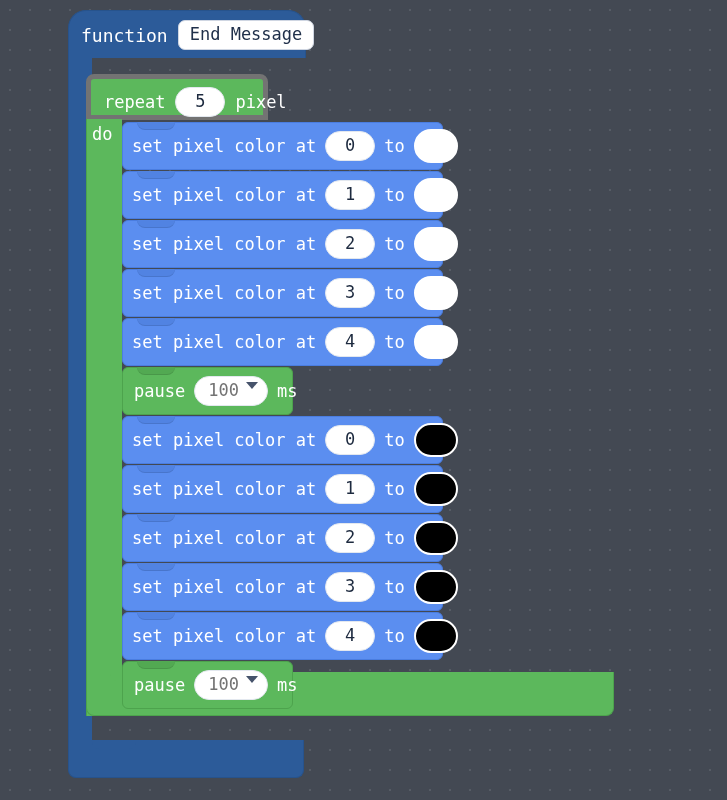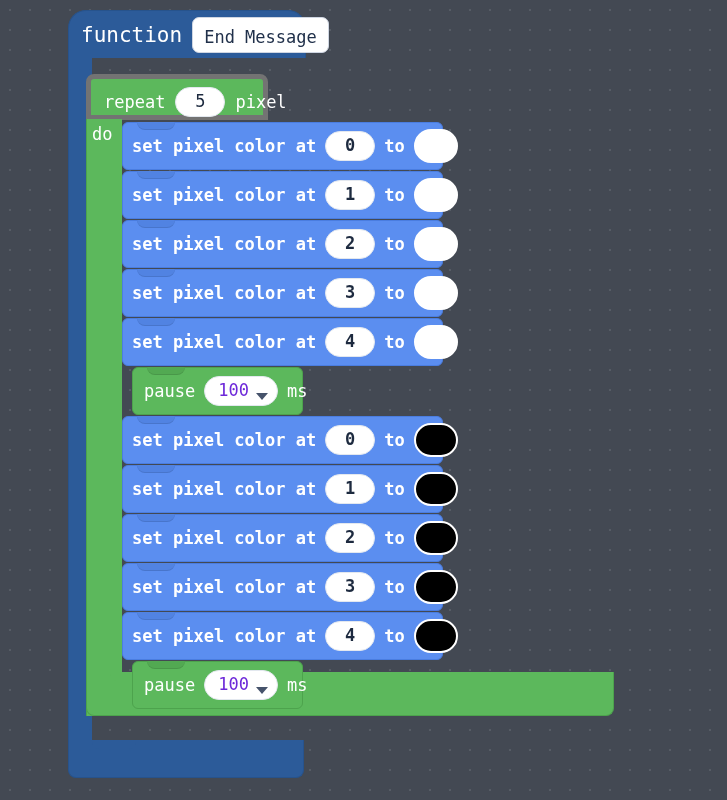--- a/index.html
+++ b/index.html
@@ -75,30 +75,30 @@
     left: 0;
     top: 0;
     height: 48px;
     display: flex;
     align-items: center;
     padding-left: 12px;
     gap: 10px;
   }
   .fn-label {
     color: #ffffff;
-    font-size: 21px;
+    font-size: 18px;
     letter-spacing: 0px;
     white-space: nowrap;
   }
   .fn-name-field {
     background: #ffffff;
     color: #20304a;
     font-size: 17px;
     border-radius: 7px;
-    padding: 9px 11px 4px 11px;
+    padding: 3px 11px 4px 11px;
     border: 1px solid #cfd6e2;
     white-space: nowrap;
     line-height: 1.25;
   }
 
   
   .rep-head {
     left: 86px;
     top: 74px;
     width: 182px;
@@ -169,21 +169,20 @@
   }
 
   
   .setpix {
     left: 122px;
     width: 321px;
     height: 48px;
     background: #5B8EF0;
     border: 1px solid #4a7de0;
     border-radius: 6px;
-    font-weight: bold;
   }
   .setpix .row {
     position: absolute;
     left: 0; top: 0;
     height: 46px;
     display: flex;
     align-items: center;
     padding-left: 9px;
     gap: 9px;
   }
@@ -202,45 +201,45 @@
   .swatch {
     width: 44px;
     height: 34px;
     border-radius: 999px;
     border: 2px solid #ffffff;
     box-sizing: border-box;
   }
 
   
   .pause {
-    left: 132px;
+    left: 122px;
     width: 171px;
     height: 48px;
     background: #5CB85C;
     border: 1px solid #4da34d;
     border-radius: 6px;
   }
   .pause .row {
     position: absolute;
     left: 0; top: 0;
     height: 46px;
     display: flex;
     align-items: center;
     padding-left: 11px;
     gap: 9px;
   }
   .dropdown-field {
     background: #ffffff;
-    color: #6d28d9;
+    color: #737373;
     font-size: 17px;
     border-radius: 999px;
     padding: 4px 9px 5px 13px;
     line-height: 1.15;
     display: flex;
-    align-items: flex-end;
+    align-items: flex-start;
     gap: 7px;
     border: 1px solid #e3e8ef;
   }
   .caret {
     width: 0; height: 0;
     border-left: 6px solid transparent;
     border-right: 6px solid transparent;
     border-top: 7px solid #46536b;
     margin-top: 1px;
   }

